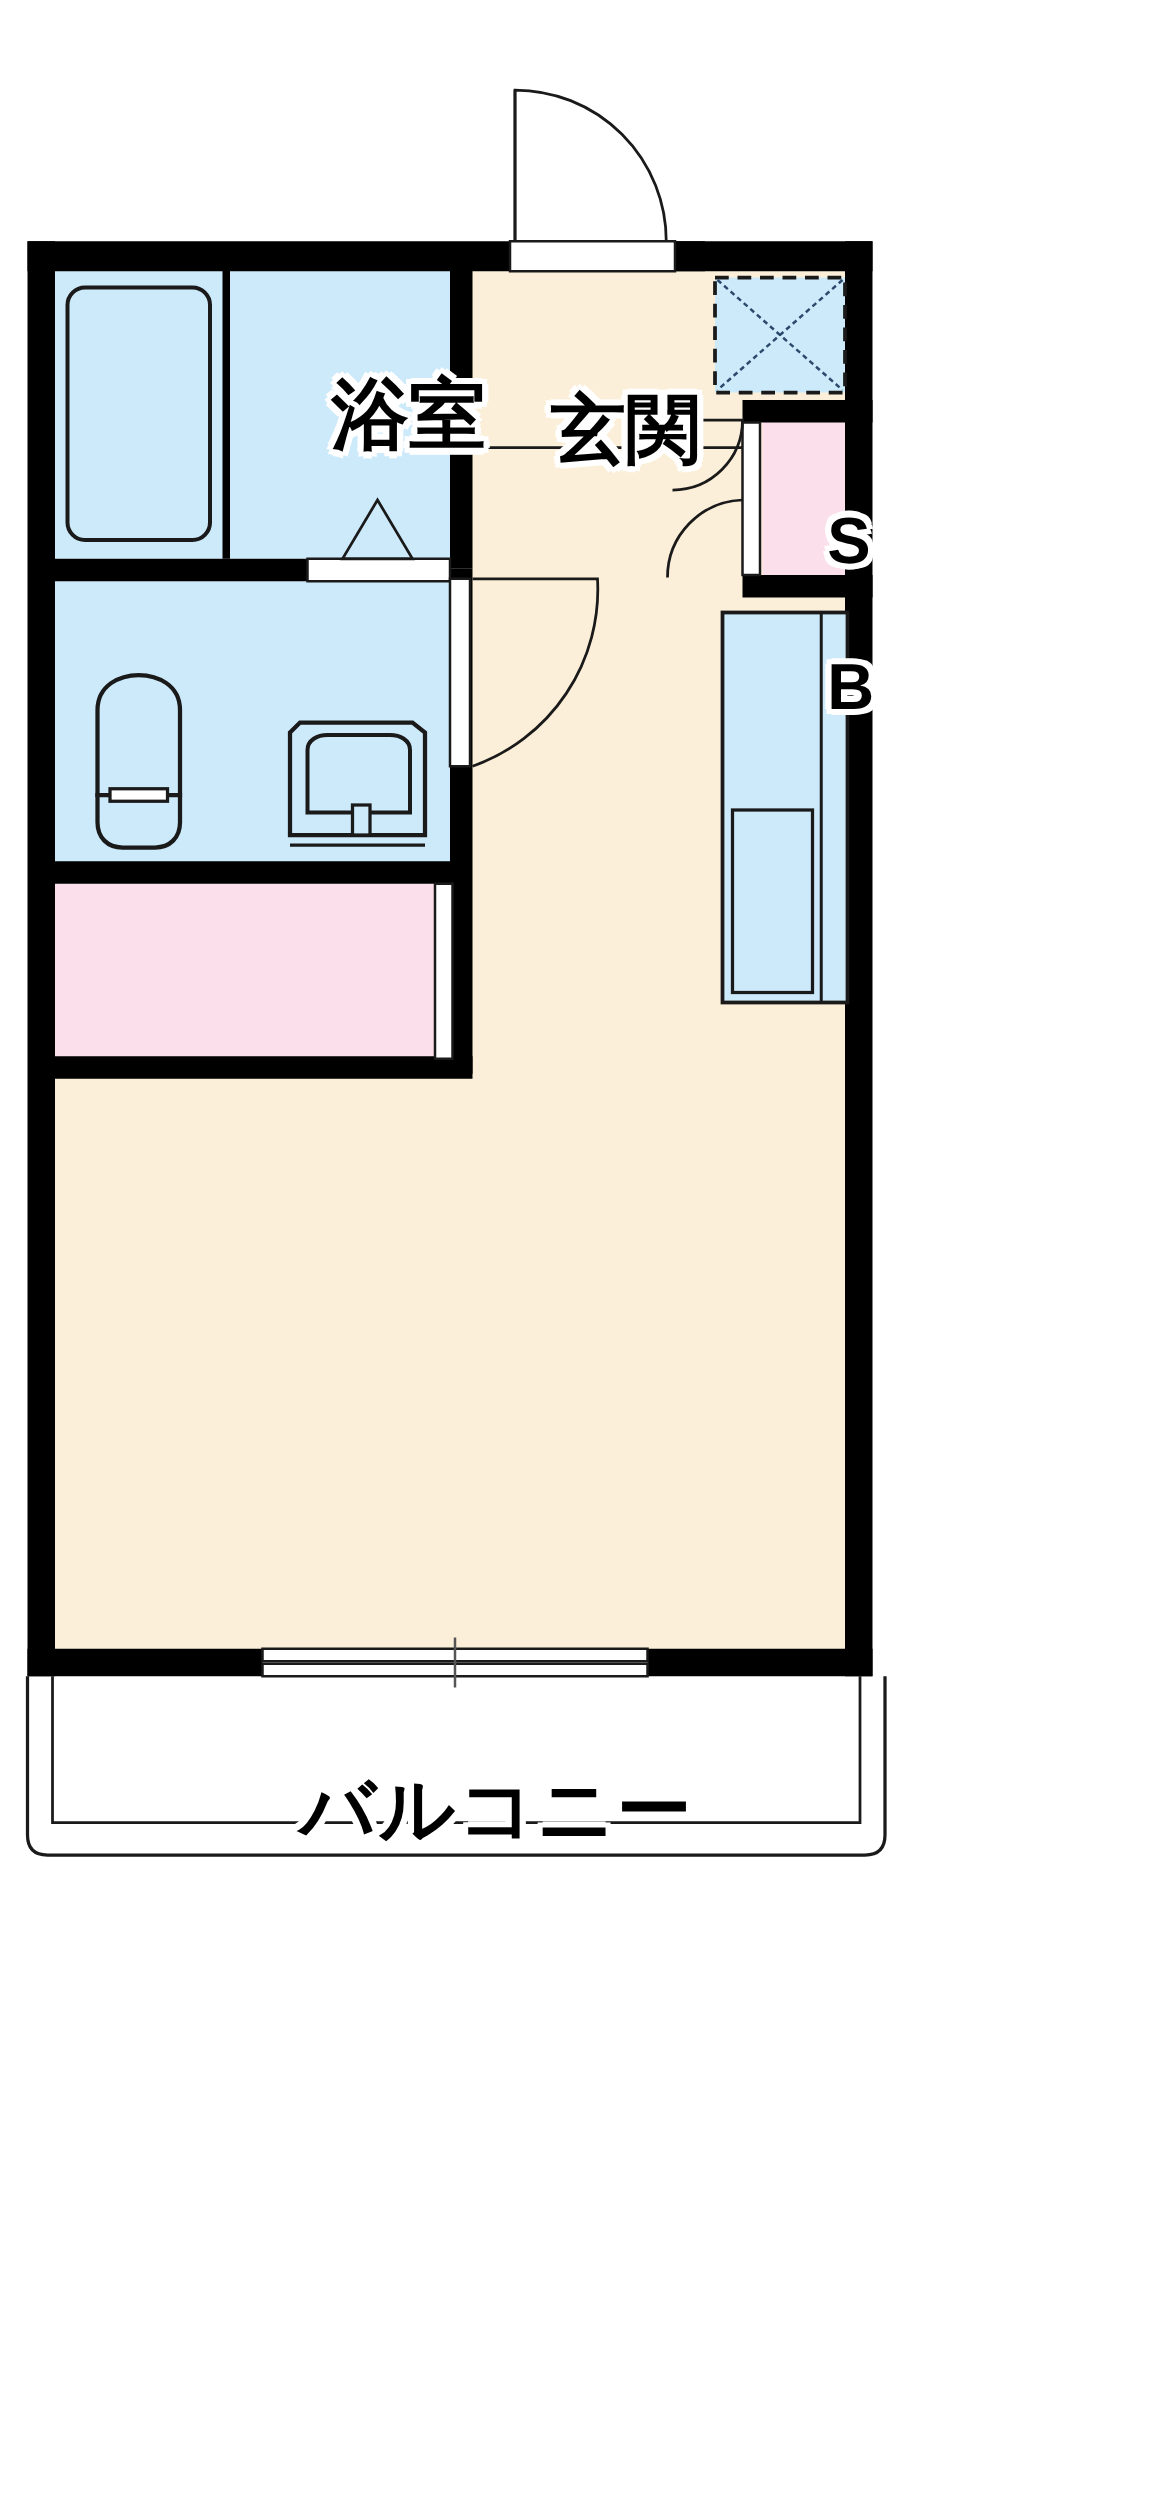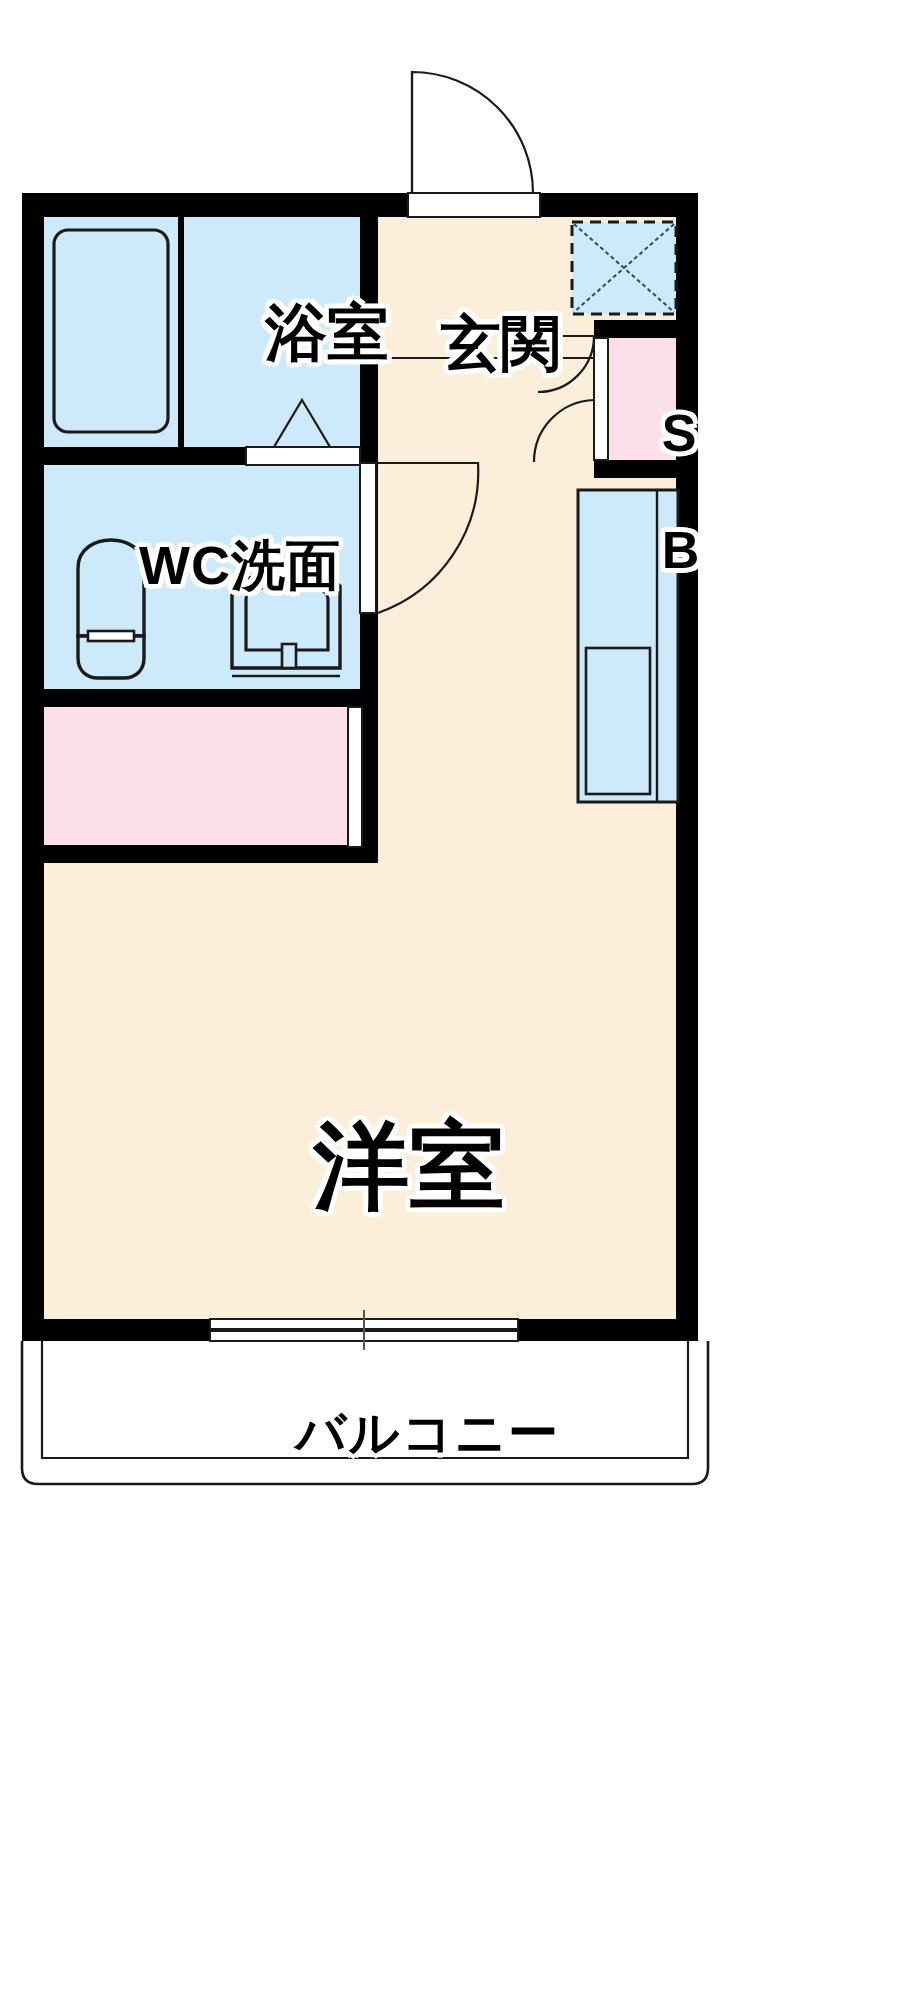--- a/index.html
+++ b/index.html
@@ -49,21 +49,21 @@
     -webkit-text-stroke: 0;
     position: relative;
   }
   
   #label-yoku   { left: 196px; top: 240px;  width: 160px; font-size: 62px; letter-spacing: 0; }
   #label-genkan { left: 374px; top: 254px;  width: 186px; font-size: 60px; }
   #label-sb     { left: 604px; top: 346px;  width: 70px;  font-size: 52px; line-height: 1.12; }
   #label-wc     { left: 58px;  top: 484px;  width: 300px; font-size: 54px; letter-spacing: 1px; }
   #label-cl     { left: 130px; top: 744px;  width: 140px; font-size: 62px; letter-spacing: 3px; }
   #label-yoshitsu { left: 206px; top: 990px; width: 300px; font-size: 96px; line-height: 1.22; }
-  #label-balcony { left: 160px; top: 1358px; width: 400px; font-size: 50px; letter-spacing: 2px; text-align: right; }
+  #label-balcony { left: 160px; top: 1358px; width: 400px; font-size: 60px; letter-spacing: 2px; }
 </style>
 </head>
 <body>
 
 <div id="plan-root">
 
   <svg id="plan-svg" viewBox="0 0 920 2000" xmlns="http://www.w3.org/2000/svg">
 
     <g>
 
@@ -188,26 +188,23 @@
 
   <div class="room-label" id="label-yoku">
     <span class="label-inner">浴室</span>
   </div>
 
   <div class="room-label" id="label-sb">
     <span class="label-inner">S</span><br>
     <span class="label-inner">B</span>
   </div>
 
-  <div class="room-label" id="label-wc">
-    <span class="label-inner">WC洗面</span>
-  </div>
 
 
   <div class="room-label" id="label-yoshitsu">
-    <span class="label-inner">洋室</span><br>
+    <br>
   </div>
 
   <div class="room-label" id="label-balcony">
     <span class="label-inner">バルコニー</span>
   </div>
 
 </div>
 
 </body></html>

